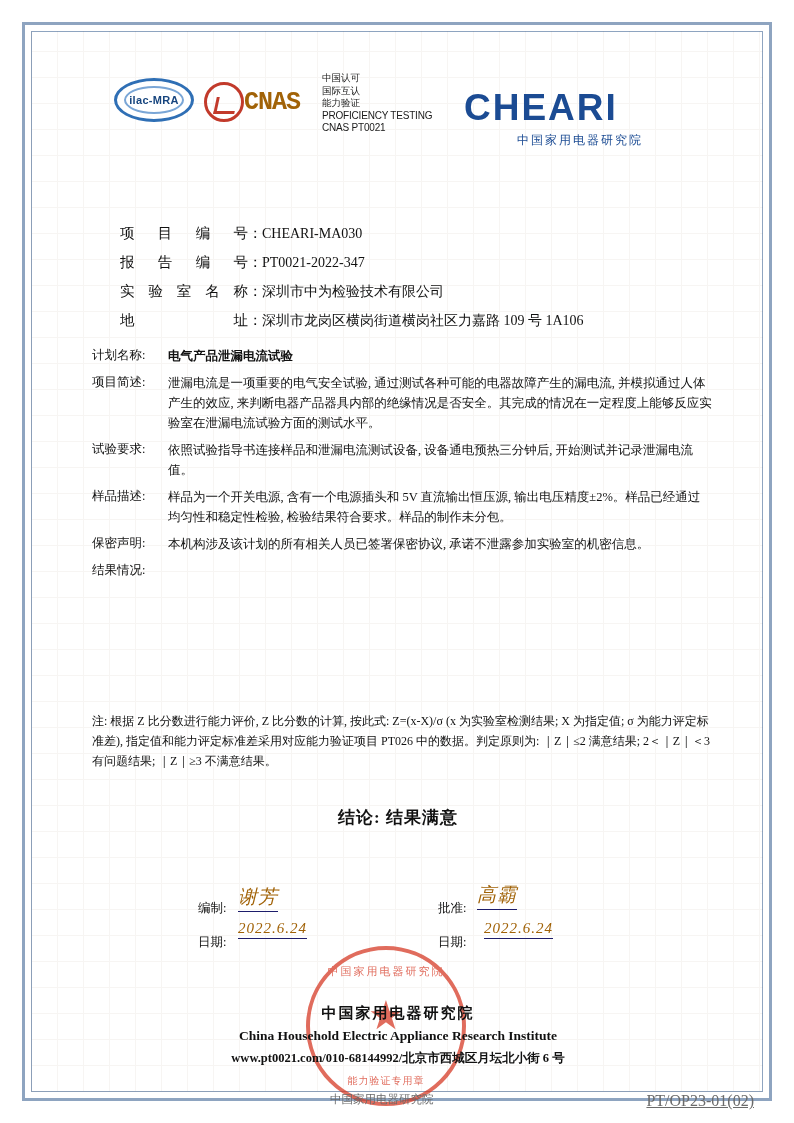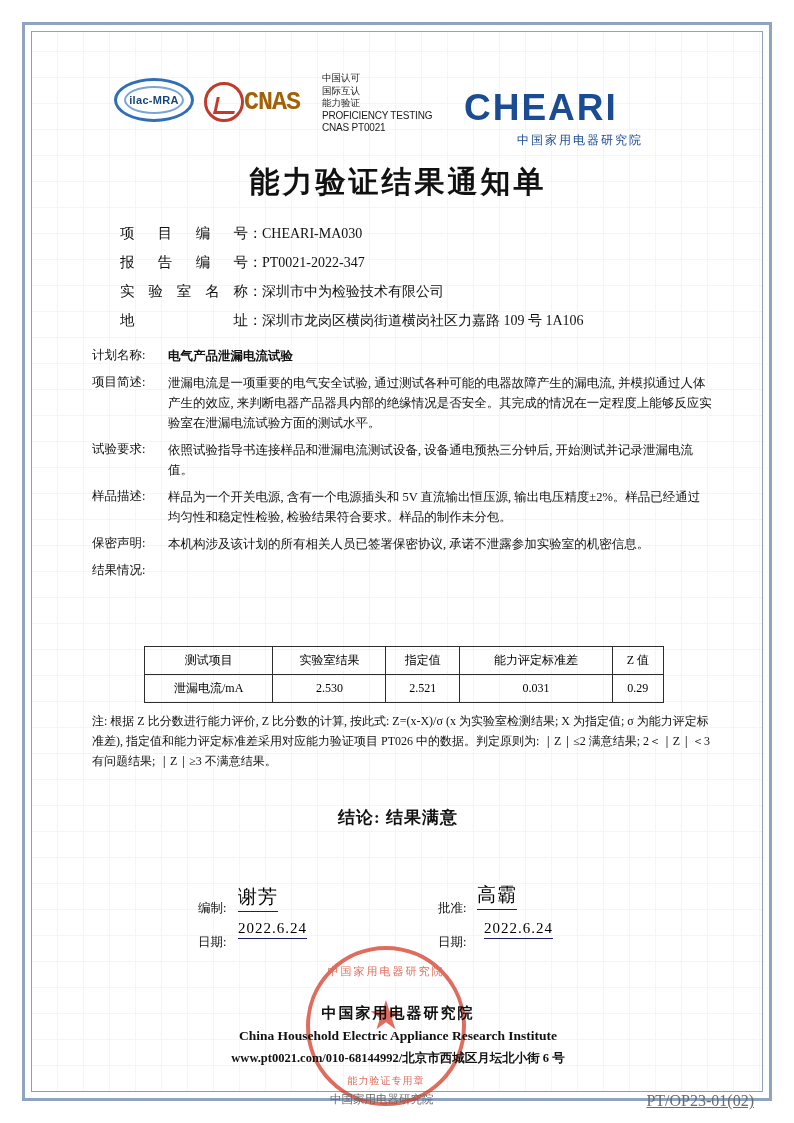--- a/index.html
+++ b/index.html
@@ -266,22 +266,23 @@
     font-size: 12.5px;
     color: #111;
   }
   .sig-left-label { left: 0; top: 24px; }
   .sig-right-label { left: 240px; top: 24px; }
   .sig-left-date { left: 0; top: 58px; }
   .sig-right-date { left: 240px; top: 58px; }
   .scribble {
     position: absolute;
     font-family: "Liberation Serif", serif;
-    color: #000000;
+    color: #a16207;
     font-size: 19px;
+    font-style: italic;
     letter-spacing: 1px;
     white-space: nowrap;
   }
   .scribble.u {
     border-bottom: 1px solid #1d1d6b;
     padding-bottom: 1px;
   }
   .sc1 { left: 40px; top: 8px; }
   .sc2 { left: 279px; top: 6px; }
   .sc3 { left: 40px; top: 44px; font-size: 15px; }
@@ -410,21 +411,20 @@
         <div class="en">PROFICIENCY TESTING</div>
         <div class="en">CNAS PT0021</div>
       </div>
 
       <div class="cheari">
         <div class="cheari-word"><span>CHEARI</span></div>
         <div class="cheari-sub">中国家用电器研究院</div>
       </div>
     </div>
 
-    <div class="doc-title">能力验证结果通知单</div>
 
     <div class="meta">
       <div class="meta-row">
         <div class="meta-label">
           <span>项</span>
           <span>目</span>
           <span>编</span>
           <span>号</span>
         </div>
         <div class="meta-colon">：</div>
@@ -481,40 +481,20 @@
       <div class="para">
         <div class="para-label">保密声明:</div>
         <div class="para-text">本机构涉及该计划的所有相关人员已签署保密协议, 承诺不泄露参加实验室的机密信息。</div>
       </div>
       <div class="para">
         <div class="para-label">结果情况:</div>
         <div class="para-text"></div>
       </div>
     </div>
 
-    <table class="result-table">
-      <thead>
-        <tr>
-          <th>测试项目</th>
-          <th>实验室结果</th>
-          <th>指定值</th>
-          <th>能力评定标准差</th>
-          <th>Z 值</th>
-        </tr>
-      </thead>
-      <tbody>
-        <tr>
-          <td>泄漏电流/mA</td>
-          <td>2.530</td>
-          <td>2.521</td>
-          <td>0.031</td>
-          <td>0.29</td>
-        </tr>
-      </tbody>
-    </table>
 
     <div class="note">注: 根据 Z 比分数进行能力评价, Z 比分数的计算, 按此式: Z=(x-X)/σ (x 为实验室检测结果; X 为指定值; σ 为能力评定标准差), 指定值和能力评定标准差采用对应能力验证项目 PT026 中的数据。判定原则为: ｜Z｜≤2 满意结果; 2＜｜Z｜＜3 有问题结果; ｜Z｜≥3 不满意结果。</div>
 
     <div class="conclusion">结论: 结果满意</div>
 
     <div class="sig-area">
       <div class="sig-line sig-left-label">编制:</div>
       <div class="sig-line sig-right-label">批准:</div>
       <div class="sig-line sig-left-date">日期:</div>
       <div class="sig-line sig-right-date">日期:</div>

